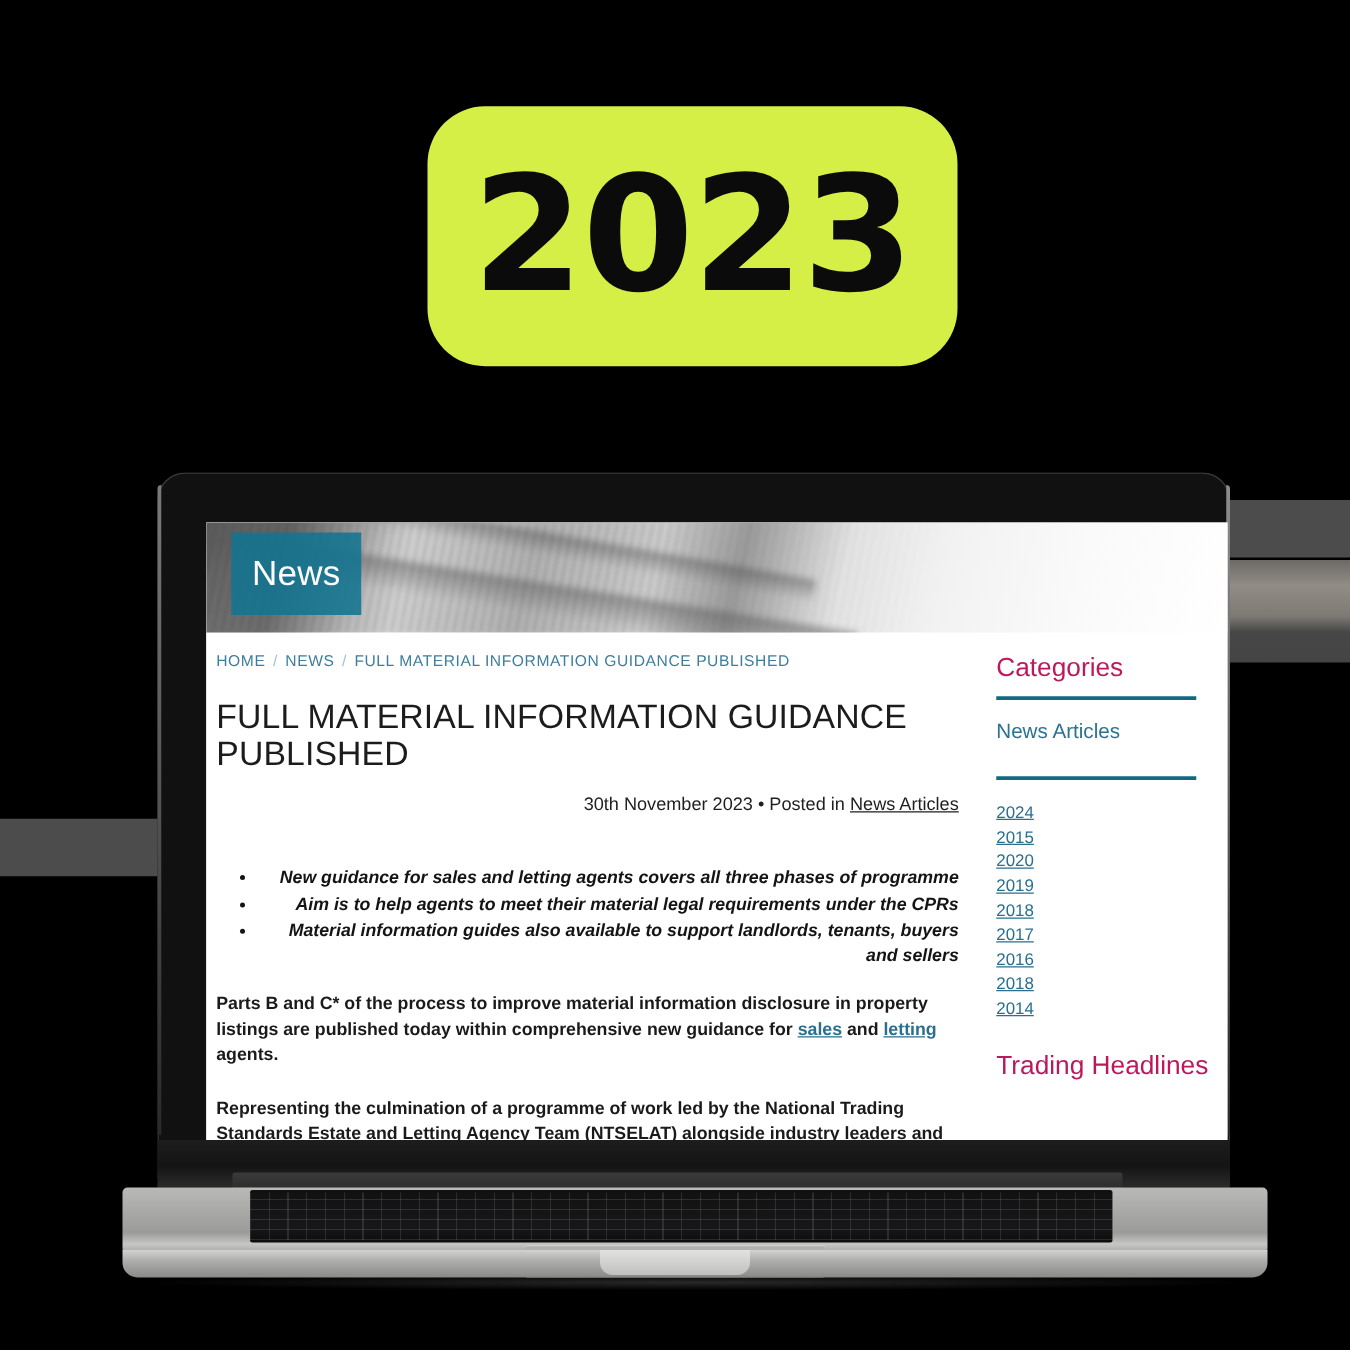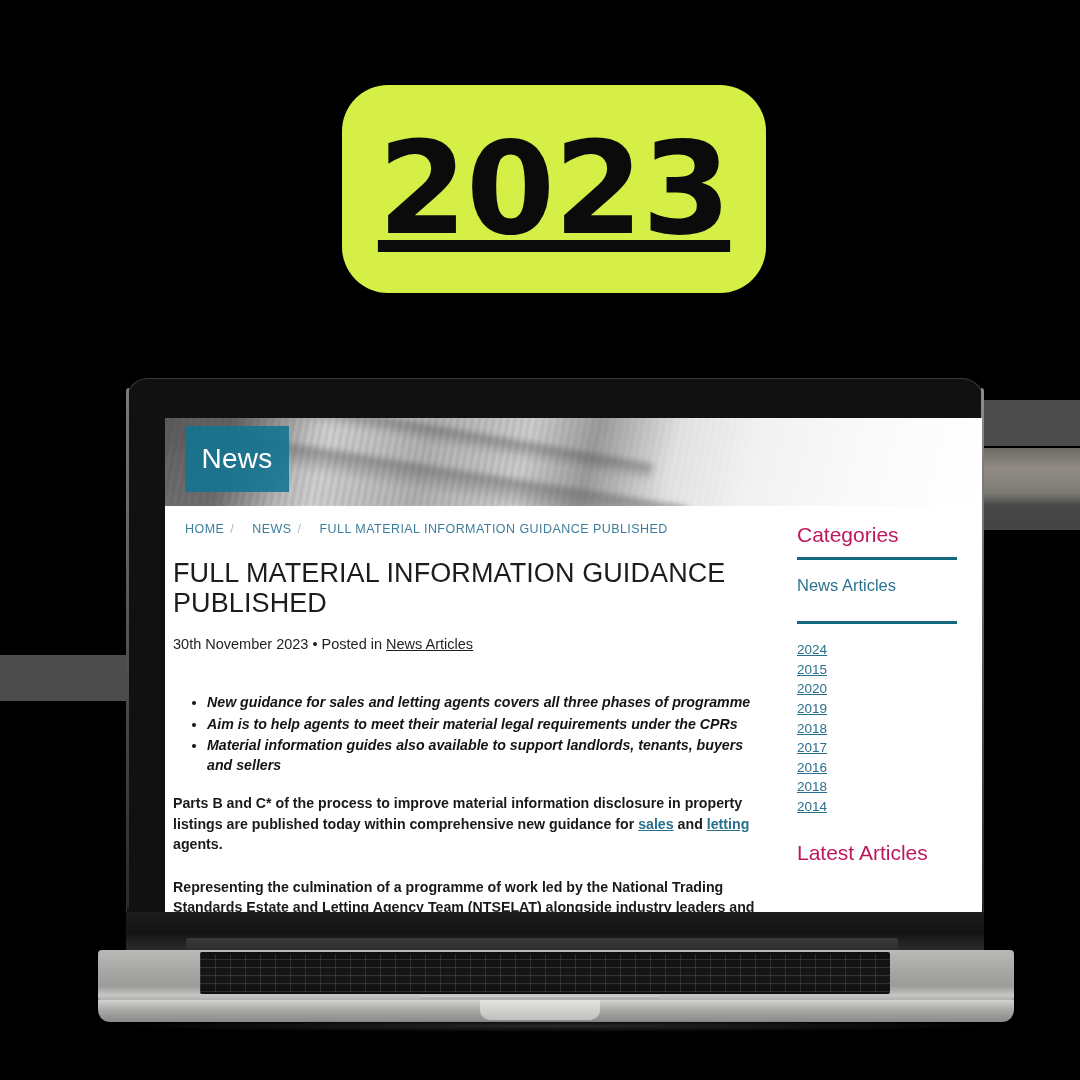--- a/index.html
+++ b/index.html
@@ -38,21 +38,20 @@
     align-items: center;
     justify-content: center;
   }
   #year-badge-text {
     font-size: 128px;
     font-weight: bold;
     color: #0b0b0b;
     letter-spacing: -1px;
     line-height: 1;
     font-family: "DejaVu Sans", sans-serif;
-    text-decoration: underline;
   }
 
   
   #laptop {
     position: absolute;
     left: 0;
     top: 0;
     width: 1040px;
     height: 1080px;
   }
@@ -179,52 +178,54 @@
     padding: 16px 16px 0 8px;
     box-sizing: border-box;
   }
   #breadcrumb {
     font-size: 12.5px;
     letter-spacing: .45px;
     color: #4d87a8;
     margin: 0 0 22px 0;
     white-space: nowrap;
   }
-  #breadcrumb .crumb { color: #3d7e9e; margin-left: 12px; }
+  #breadcrumb .crumb { color: #3d7e9e; }
   #breadcrumb .sep { color: #9fc2d4; margin: 0 6px; }
 
   h1#article-title {
     font-size: 27px;
     font-weight: normal;
     color: #1c1c1c;
     line-height: 1.12;
     margin: 0 0 18px 0;
     letter-spacing: .1px;
   }
   #article-meta {
     font-size: 14.5px;
     color: #1f1f1f;
     margin: 0 0 40px 0;
+    text-align: right;
   }
   #article-meta a {
     color: #1f1f1f;
     text-decoration: underline;
   }
 
   #key-points {
     margin: 0 0 18px 0;
     padding-left: 34px;
   }
   #key-points li {
     font-style: italic;
     font-weight: bold;
     font-size: 14.2px;
     color: #141414;
     line-height: 1.42;
     margin-bottom: 1px;
+    text-align: right;
   }
 
   .body-para {
     font-size: 14.2px;
     line-height: 1.45;
     color: #1a1a1a;
     margin: 0 0 22px 0;
     font-weight: bold;
   }
   .body-para a {
@@ -424,21 +425,21 @@
             <a href="#">2015</a>
             <a href="#">2020</a>
             <a href="#">2019</a>
             <a href="#">2018</a>
             <a href="#">2017</a>
             <a href="#">2016</a>
             <a href="#">2018</a>
             <a href="#">2014</a>
           </div>
 
-          <h2 class="side-heading" id="headlines-heading">Latest Articles</h2>
+          <h2 class="side-heading" id="headlines-heading">Trading Headlines</h2>
 
         </aside>
 
       </div>
     </div>
   </div>
 
   <div id="base-hinge"></div>
   <div id="hinge-strip"></div>
   <div id="base-body"></div>

